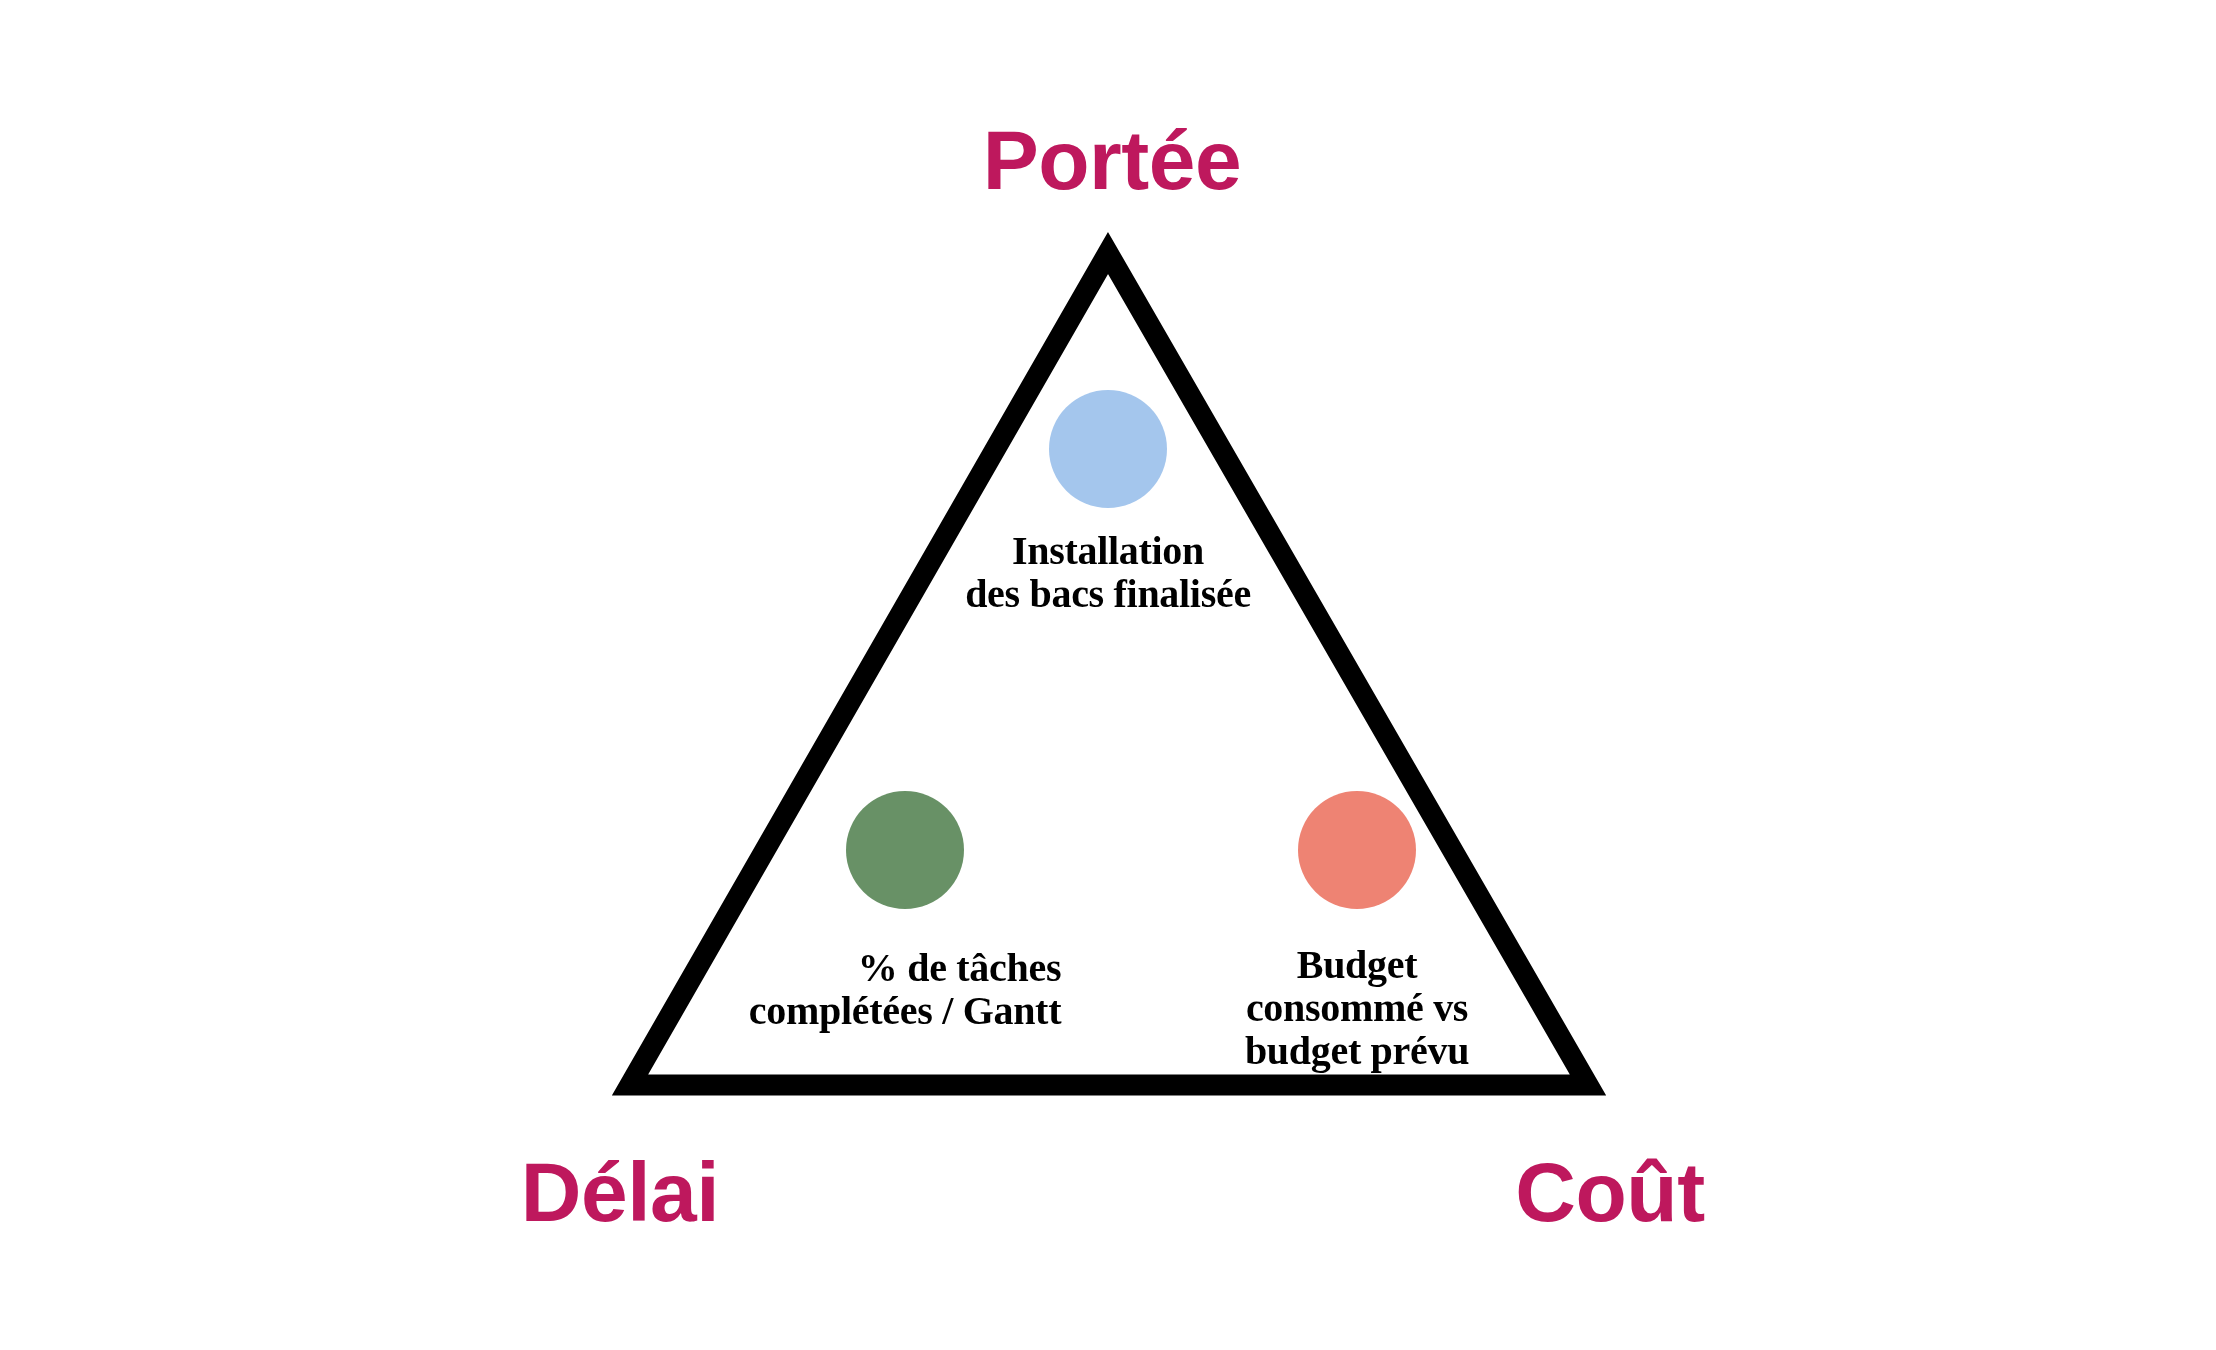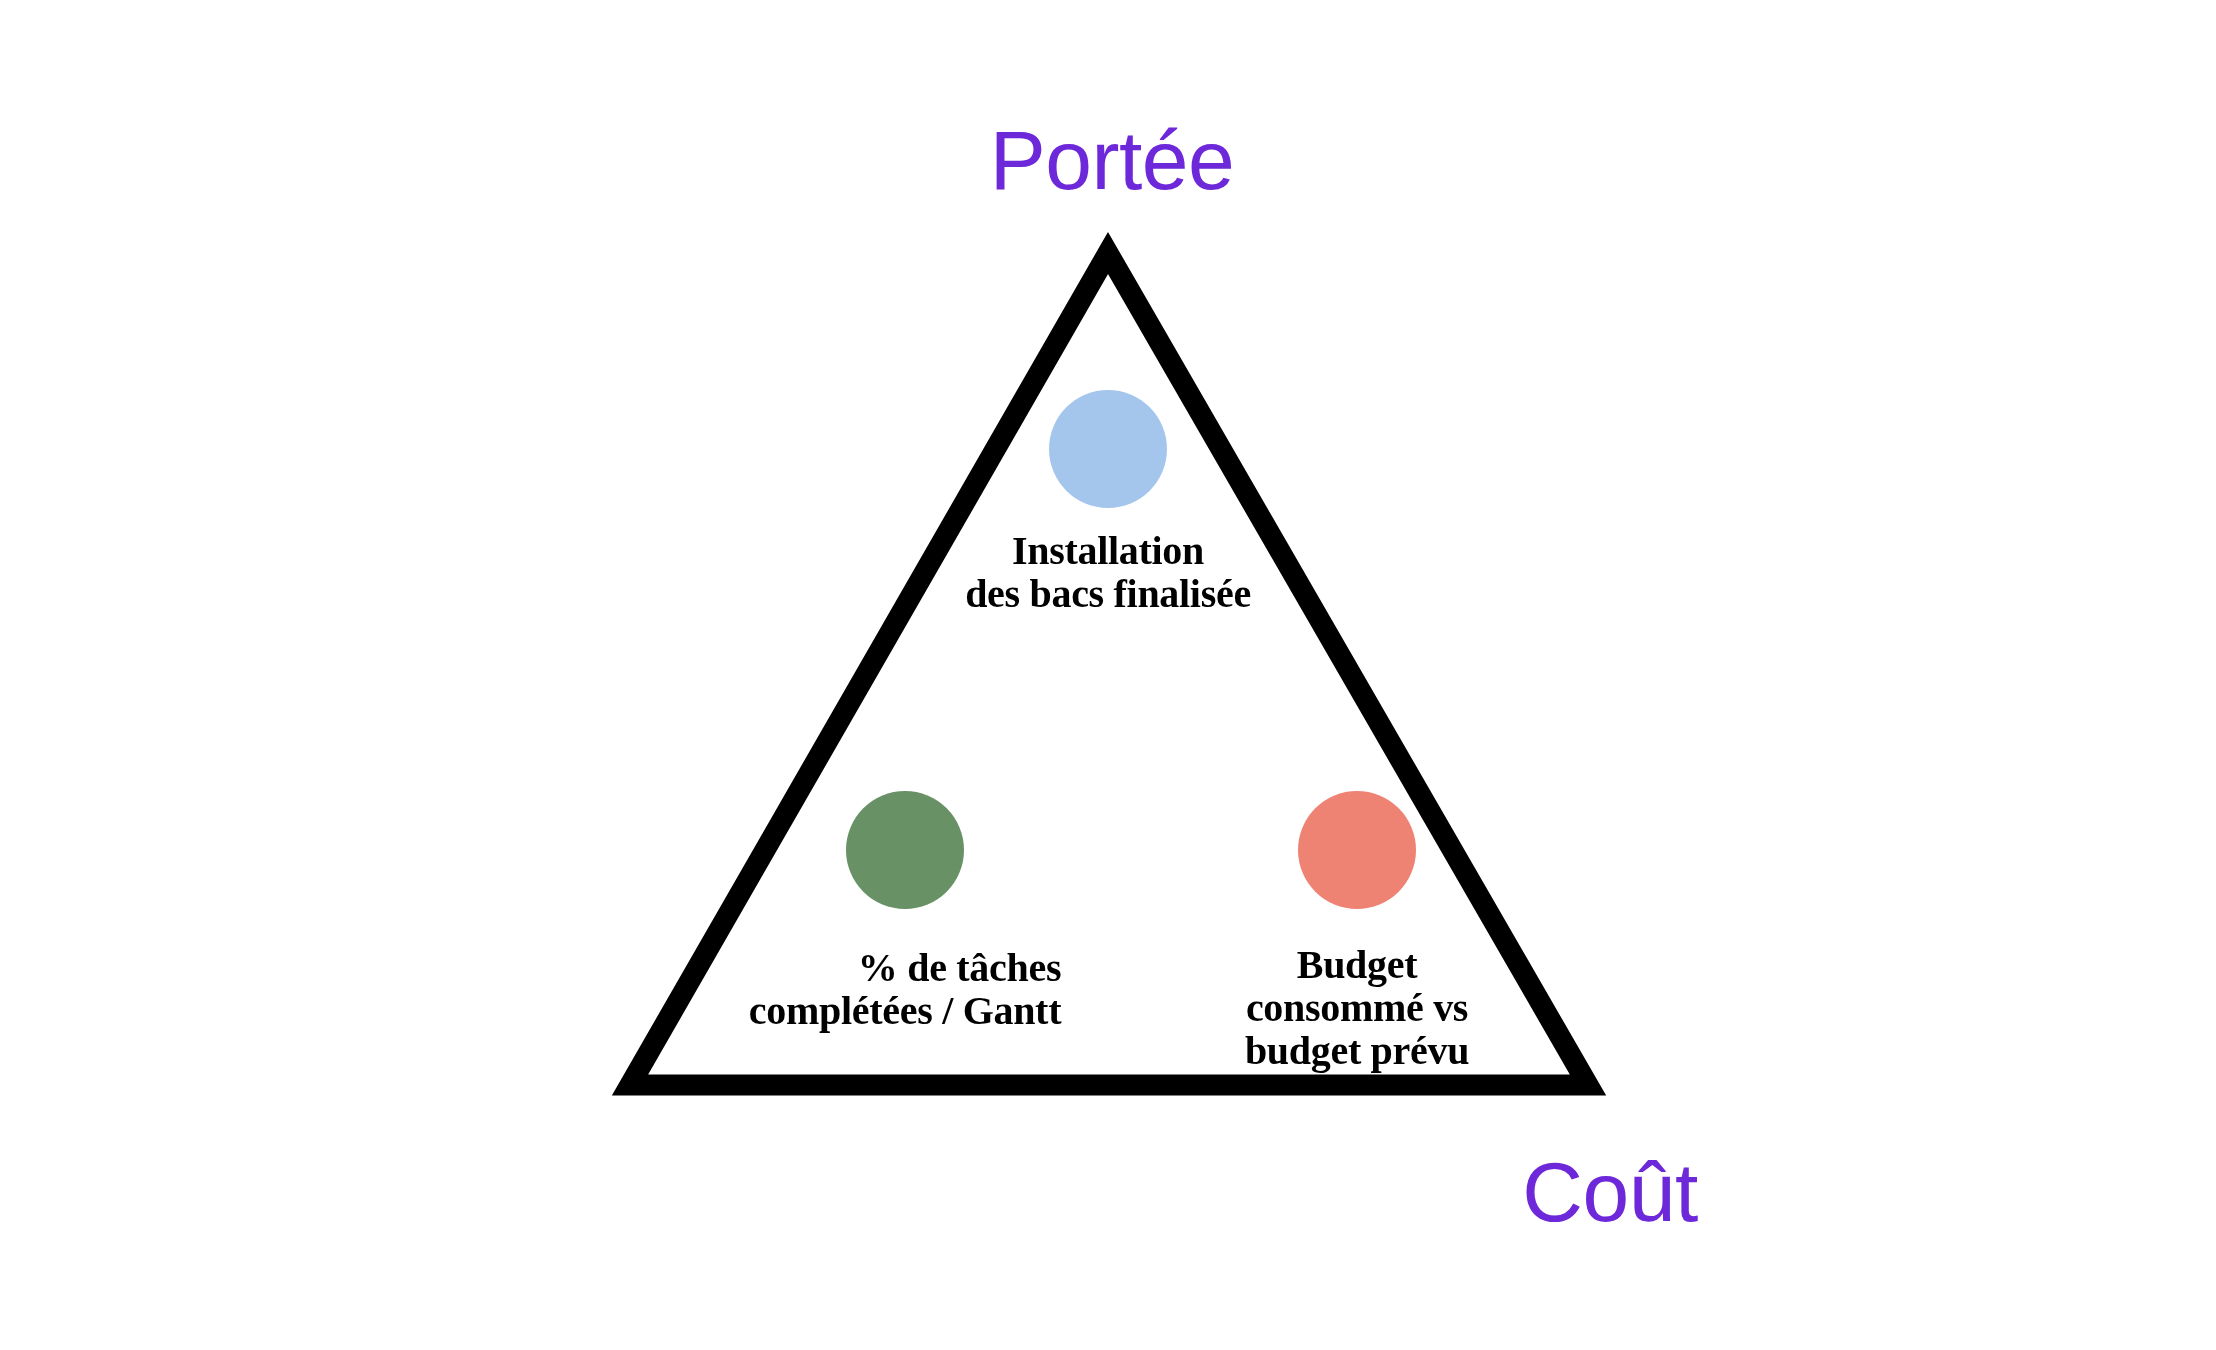--- a/index.html
+++ b/index.html
@@ -18,25 +18,25 @@
   }
   #diagram-svg {
     position: absolute;
     left: 0;
     top: 0;
   }
   .vertex-label {
     position: absolute;
     transform: translateX(-50%);
     font-size: 84px;
-    font-weight: 400;
+    font-weight: 700;
     line-height: 1.15;
     white-space: nowrap;
     letter-spacing: -0.5px;
-    color: #6d28d9;
+    color: #be185d;
   }
   .node-label {
     position: absolute;
     transform: translateX(-50%);
     font-size: 40px;
     font-weight: 700;
     line-height: 43px;
     text-align: center;
     white-space: pre-line;
     letter-spacing: -0.3px;
@@ -51,20 +51,21 @@
 
   <svg id="diagram-svg" width="2216" height="1350" viewBox="0 0 2216 1350">
     <polygon points="1108,253 630,1085 1588,1085" fill="#ffffff" stroke-width="21" stroke-linejoin="miter" stroke="#000000"></polygon>
     <circle cx="1108" cy="449" r="59" fill="#a4c6ed"></circle>
     <circle cx="905" cy="850" r="59" fill="#689166"></circle>
     <circle cx="1357" cy="850" r="59" fill="#ee8373"></circle>
   </svg>
 
   <div class="vertex-label" style="left:1112px; top:112px;">Portée</div>
 
+  <div class="vertex-label" style="left:620px; top:1144px;">Délai</div>
 
   <div class="vertex-label" style="left:1602px; top:1144px;margin-left:8px;">Coût</div>
 
   <div class="node-label" style="left:1108px; top:529px;">Installation
 des bacs finalisée</div>
 
   <div class="node-label" style="left:905px; top:946px;text-align:right;">% de tâches
 complétées / Gantt</div>
 
   <div class="node-label" style="left:1357px; top:914px;margin-top:29px;">Budget

